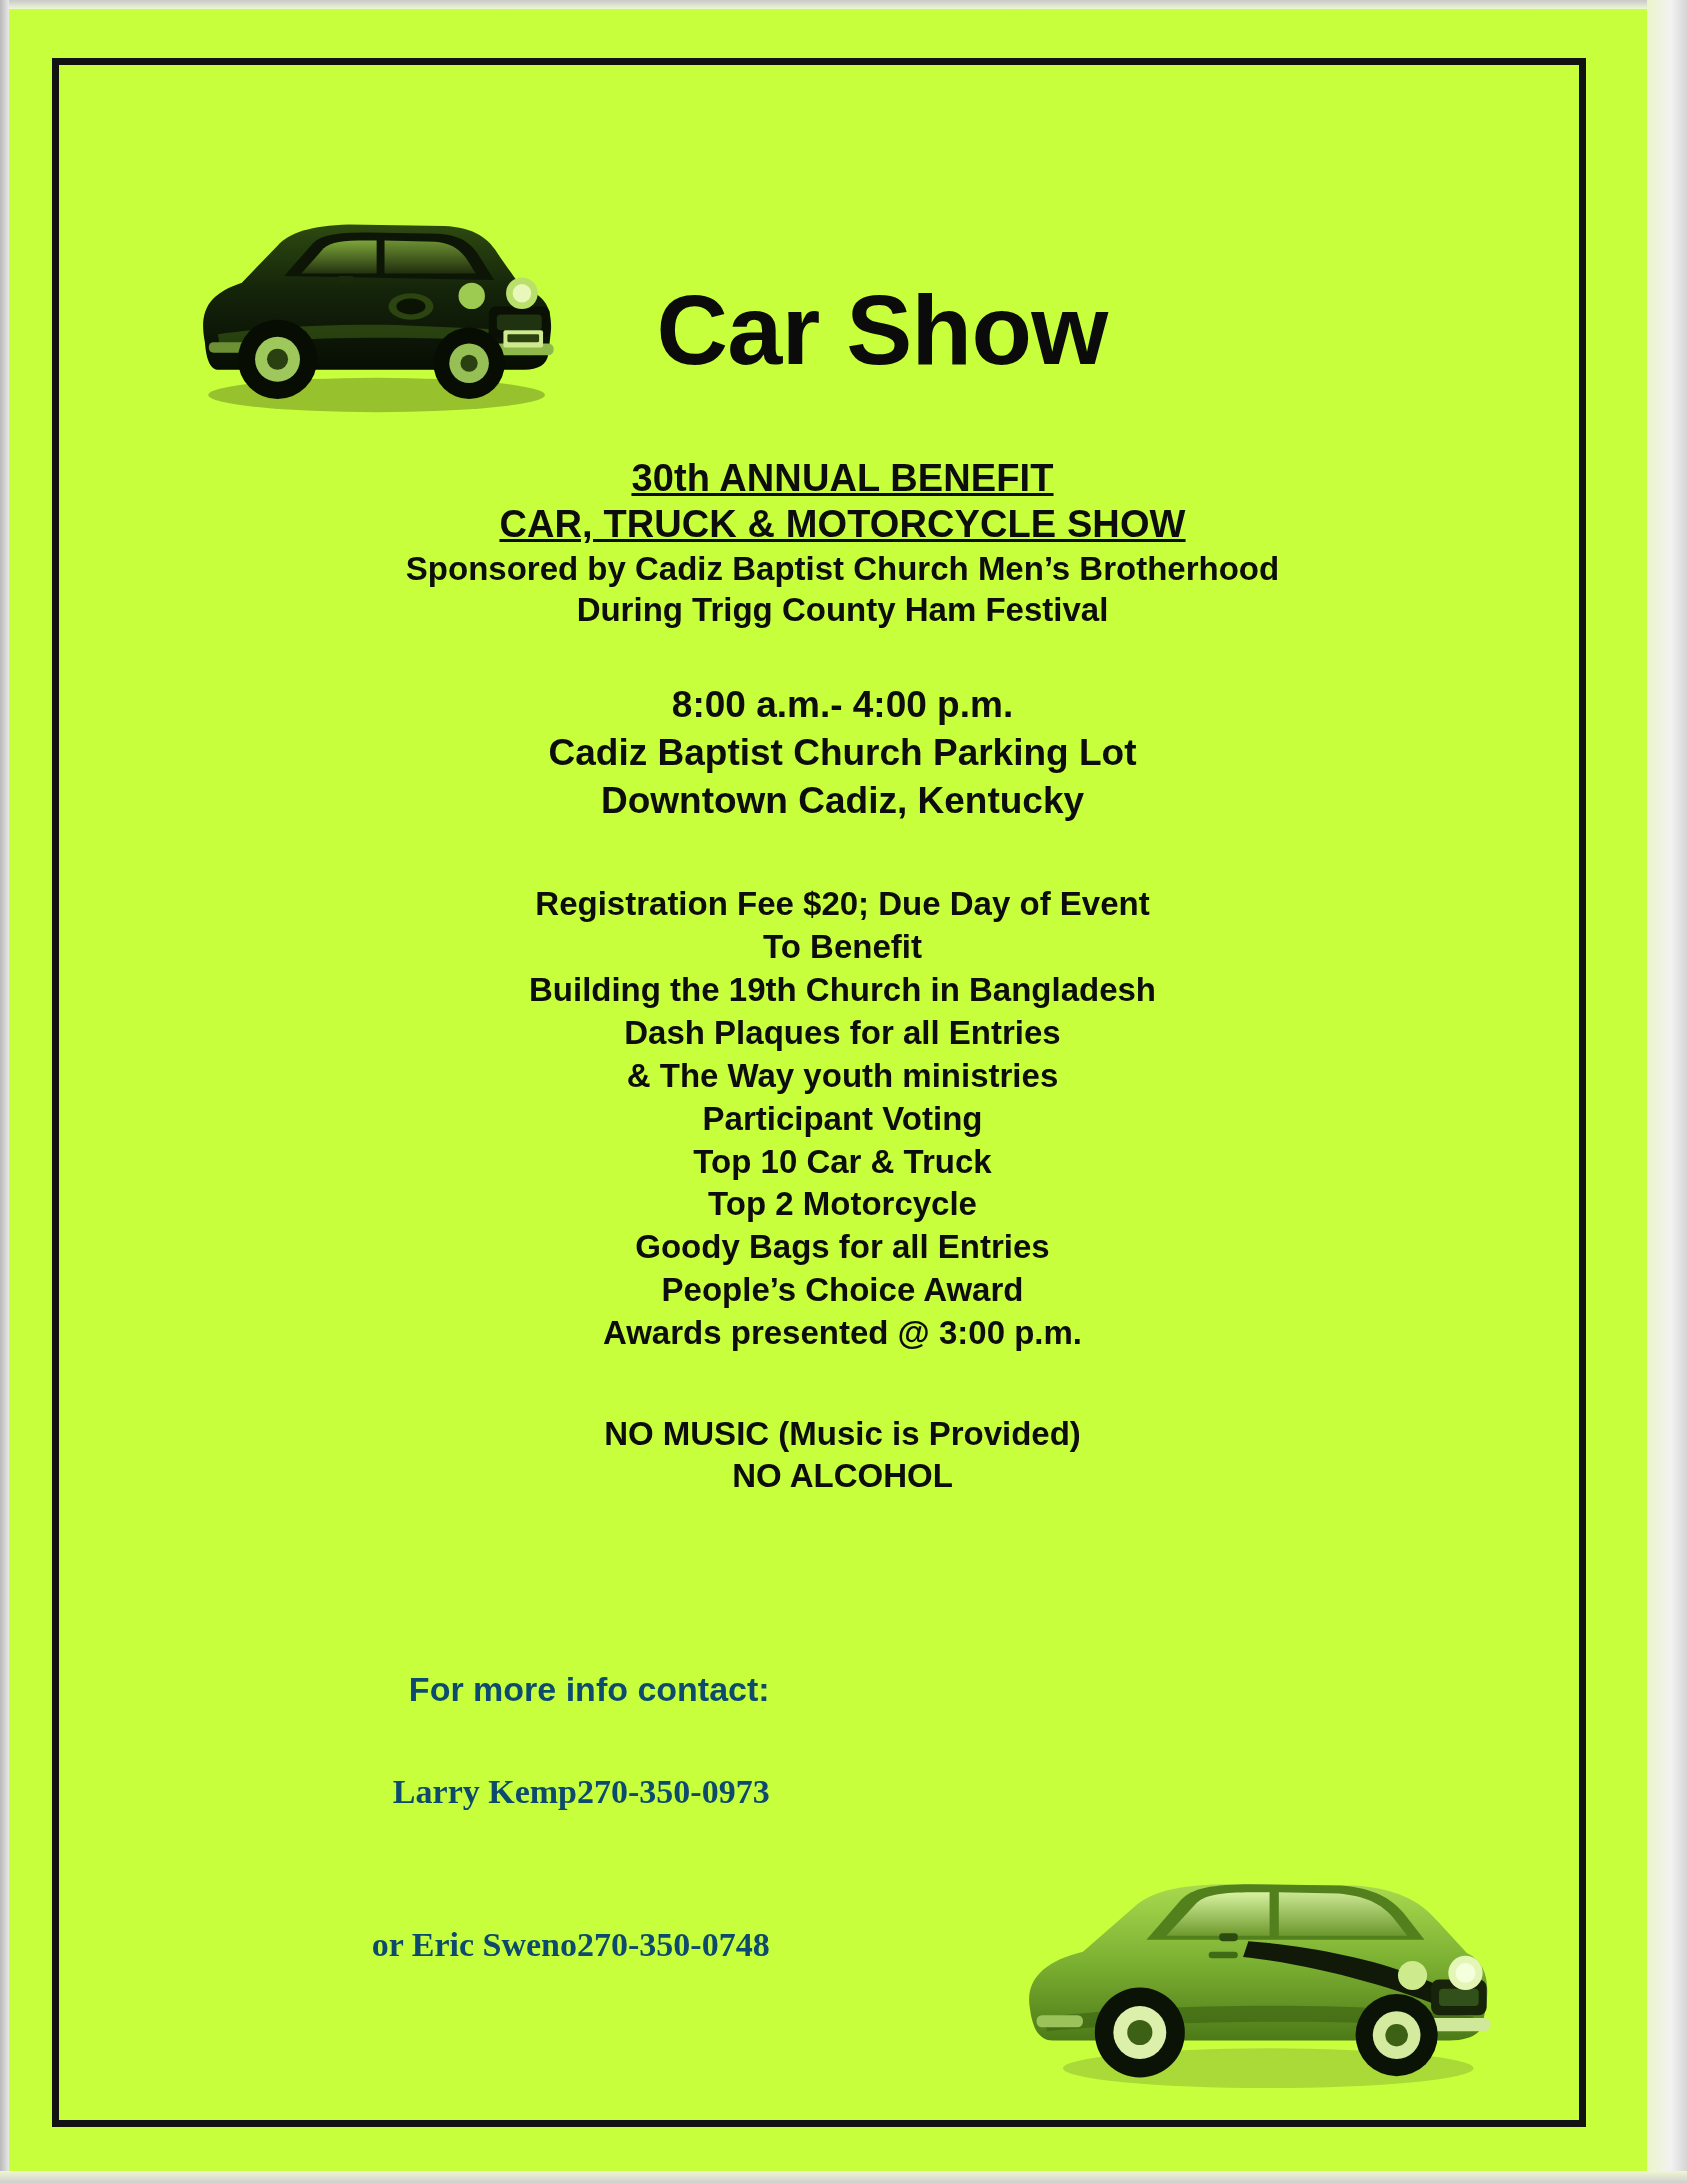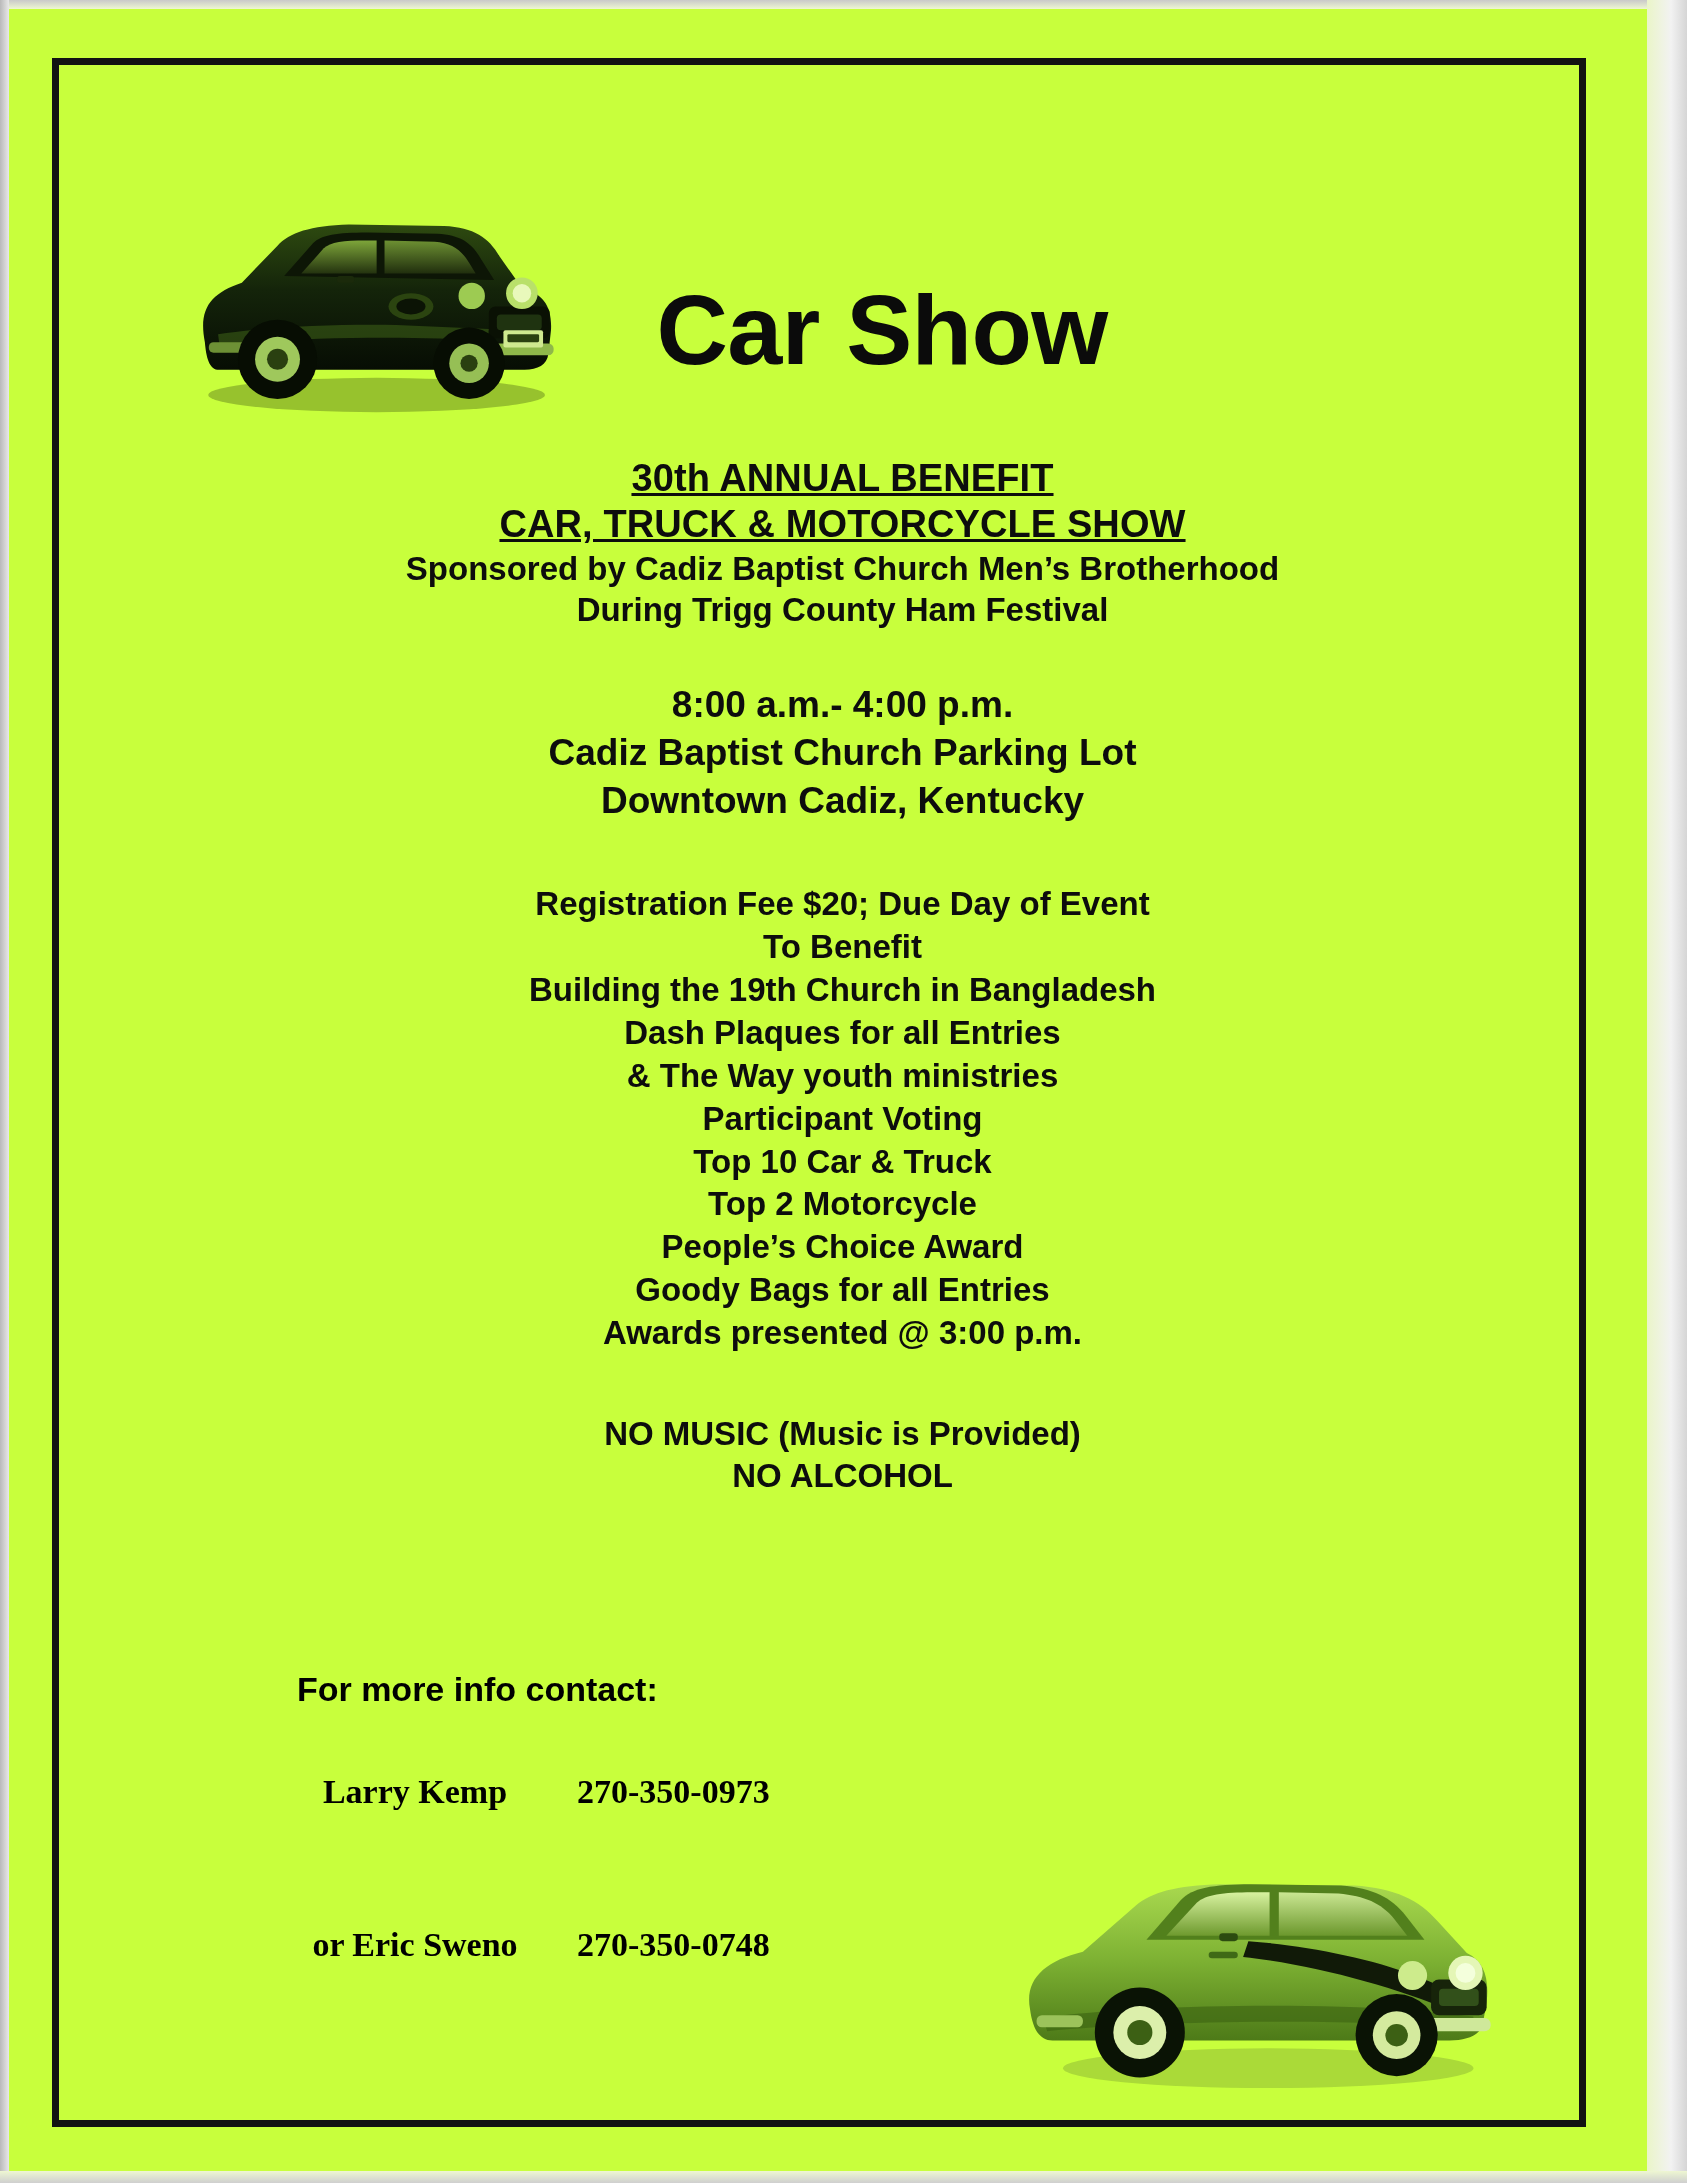--- a/index.html
+++ b/index.html
@@ -121,24 +121,24 @@
     font-weight: bold;
     line-height: 1.28;
   }
   .gap-md { height: 50px; }
   .gap-lg { height: 58px; }
 
   .contact {
     position: absolute;
     left: 126px;
     bottom: 99px;
-    text-align: center;
+    text-align: right;
     font-size: 34px;
     font-weight: bold;
-    color: #000000;
+    color: #0c4a6e;
     line-height: 1.50;
   }
   .contact .row {
     white-space: pre;
     font-family: Liberation Serif, serif;
   }
   .contact .nm {
     display: inline-block;
     min-width: 324px;
   }
@@ -225,22 +225,22 @@
       <div class="gap-lg"></div>
 
       <div class="details">Registration Fee $20; Due Day of Event</div>
       <div class="details">To Benefit</div>
       <div class="details">Building the 19th Church in Bangladesh</div>
       <div class="details">Dash Plaques for all Entries</div>
       <div class="details">&amp; The Way youth ministries</div>
       <div class="details">Participant Voting</div>
       <div class="details">Top 10 Car &amp; Truck</div>
       <div class="details">Top 2 Motorcycle</div>
+      <div class="details">Goody Bags for all Entries</div>
       <div class="details">People’s Choice Award</div>
-      <div class="details">Goody Bags for all Entries</div>
       <div class="details">Awards presented @ 3:00 p.m.</div>
 
       <div class="gap-lg"></div>
 
       <div class="notice">NO MUSIC (Music is Provided)</div>
       <div class="notice">NO ALCOHOL</div>
 
     </div>
 
     <div class="contact">

